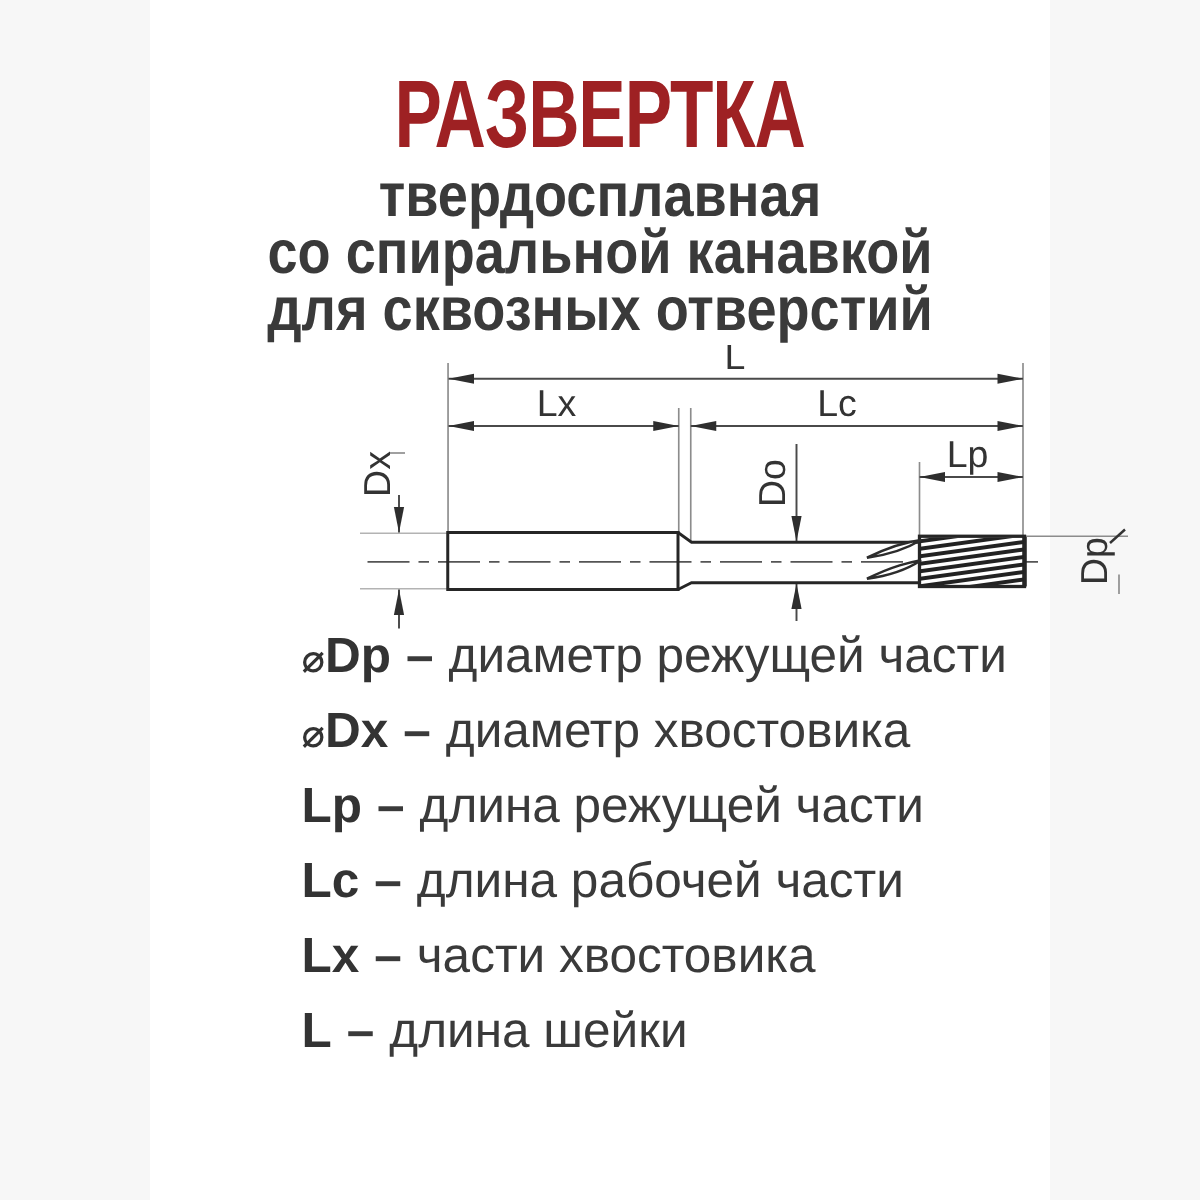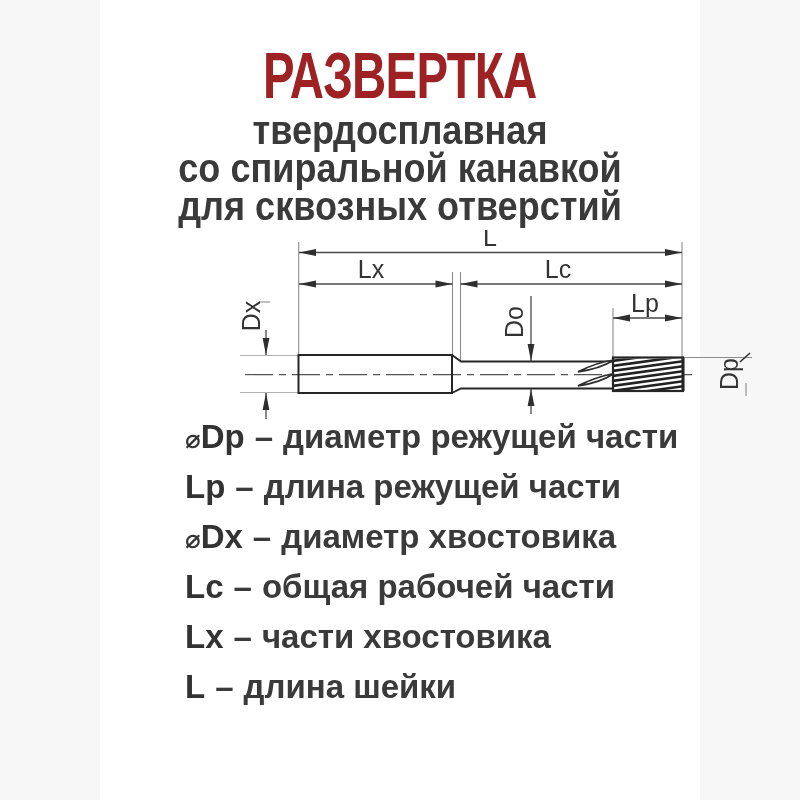--- a/index.html
+++ b/index.html
@@ -12,24 +12,24 @@
   .title .squeeze{display:inline-block;transform:scaleX(0.74);transform-origin:50% 50%;letter-spacing:-1px;}
 
   .subtitle{position:absolute;left:0;top:111px;width:600px;text-align:center;
     font-size:41px;line-height:38px;font-weight:700;color:#3a3a3a;
     transform:scaleX(0.88);transform-origin:50% 0;white-space:nowrap;}
 
   .drawing{position:absolute;left:100px;top:230px;width:600px;height:200px;}
 
   .legend{position:absolute;left:85px;top:412px;width:515px;color:#3a3a3a;}
   .legend .row{height:50px;line-height:50px;font-size:33px;white-space:nowrap;}
-  .legend .sym{font-weight:800;color:#333333;}
+  .legend .sym{font-weight:800;color:#333333;margin-left:16px;}
   .legend .dia{font-size:26px;font-weight:800;}
   .legend .sep{font-weight:700;margin:0 10px;}
-  .legend .desc{font-weight:700;}
+  .legend .desc{font-weight:400;}
 
   svg text{font-family:"Liberation Sans","DejaVu Sans",sans-serif;font-size:25px;fill:#333333;}
 </style>
 </head>
 <body>
 
 <div id="stage">
   <div id="content">
 
     <div class="title">
@@ -128,27 +128,27 @@
         <text x="415" y="330" transform="rotate(-90 415 322)">Do</text>
         <text x="630" y="382" transform="rotate(-90 630 374)">Dp</text>
       </g>
     </svg>
 
     <div class="legend">
       <div class="row">
         <span class="sym"><span class="dia">⌀</span><span>Dp</span></span><span class="sep">–</span><span class="desc">диаметр режущей части</span>
       </div>
       <div class="row">
+        <span class="sym"><span class="dia">⌀</span><span>Dx</span></span><span class="sep">–</span><span class="desc">диаметр хвостовика</span>
+      </div>
+      <div class="row">
         <span class="sym"><span class="dia"></span><span>Lp</span></span><span class="sep">–</span><span class="desc">длина режущей части</span>
       </div>
       <div class="row">
-        <span class="sym"><span class="dia">⌀</span><span>Dx</span></span><span class="sep">–</span><span class="desc">диаметр хвостовика</span>
-      </div>
-      <div class="row">
-        <span class="sym"><span class="dia"></span><span>Lc</span></span><span class="sep">–</span><span class="desc">общая рабочей части</span>
+        <span class="sym"><span class="dia"></span><span>Lc</span></span><span class="sep">–</span><span class="desc">длина рабочей части</span>
       </div>
       <div class="row">
         <span class="sym"><span class="dia"></span><span>Lx</span></span><span class="sep">–</span><span class="desc">части хвостовика</span>
       </div>
       <div class="row">
         <span class="sym"><span class="dia"></span><span>L</span></span><span class="sep">–</span><span class="desc">длина шейки</span>
       </div>
     </div>
 
   </div>

